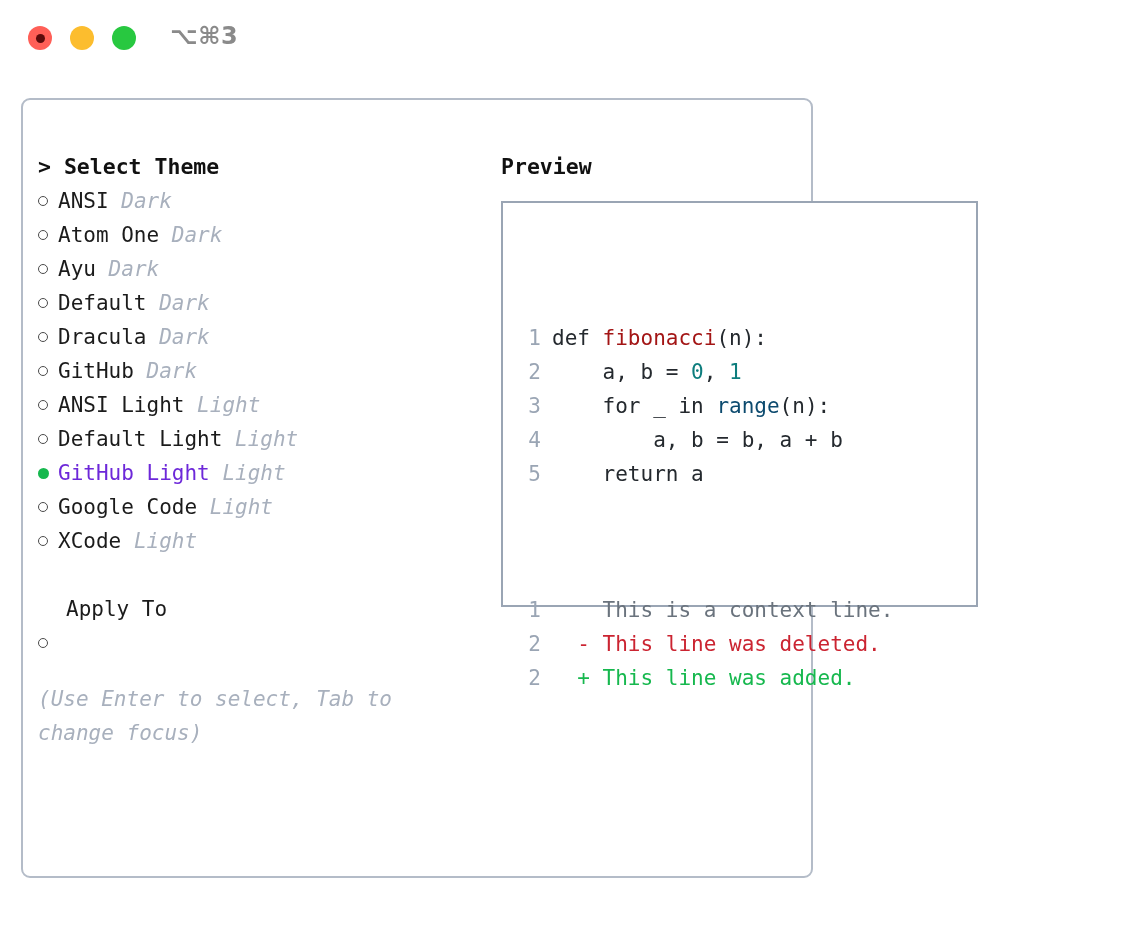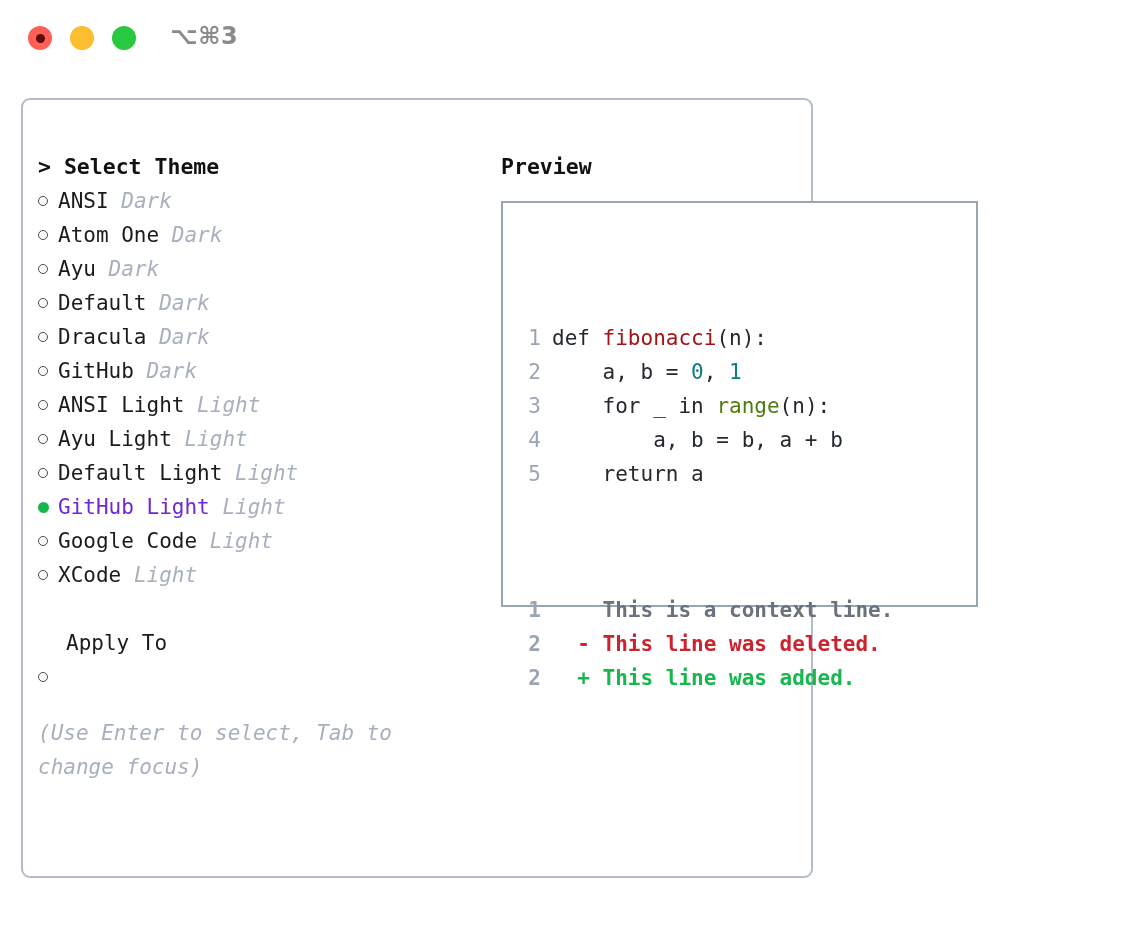--- a/index.html
+++ b/index.html
@@ -188,25 +188,25 @@
   .code .ln {
     display: inline-block;
     width: 22px;
     text-align: right;
     color: #9aa5b4;
     margin-right: 11px;
   }
   .tok-plain  { color: #24292e; }
   .tok-fn     { color: #a31515; }
   .tok-num    { color: #0d7d7d; }
-  .tok-call   { color: #4d7c0f; }
+  .tok-call   { color: #0c4a6e; }
   .tok-ctx    { color: #6a737d; }
   .tok-del    { color: #cb2431; }
   .tok-add    { color: #16b84e; }
-  .diff-block { margin-top: 34px; font-weight: bold; }
+  .diff-block { margin-top: 34px; }
 </style>
 </head>
 <body>
 
 <div class="screen">
 
   <div class="titlebar">
     <div class="lights">
       <span class="light red"></span>
       <span class="light amber"></span>
@@ -223,21 +223,20 @@
         <div class="row heading"><span>&gt; </span><span>Select Theme</span></div>
 
         <div id="theme-rows">
             <div class="row"><span class="bullet"><span class="dot-hollow"></span></span><span class="name">ANSI</span><span> </span><span class="variant">Dark</span></div>
             <div class="row"><span class="bullet"><span class="dot-hollow"></span></span><span class="name">Atom One</span><span> </span><span class="variant">Dark</span></div>
             <div class="row"><span class="bullet"><span class="dot-hollow"></span></span><span class="name">Ayu</span><span> </span><span class="variant">Dark</span></div>
             <div class="row"><span class="bullet"><span class="dot-hollow"></span></span><span class="name">Default</span><span> </span><span class="variant">Dark</span></div>
             <div class="row"><span class="bullet"><span class="dot-hollow"></span></span><span class="name">Dracula</span><span> </span><span class="variant">Dark</span></div>
             <div class="row"><span class="bullet"><span class="dot-hollow"></span></span><span class="name">GitHub</span><span> </span><span class="variant">Dark</span></div>
             <div class="row"><span class="bullet"><span class="dot-hollow"></span></span><span class="name">ANSI Light</span><span> </span><span class="variant">Light</span></div>
-            <div class="row"><span class="bullet"><span class="dot-hollow"></span></span><span class="name">Ayu Light</span><span> </span><span class="variant">Light</span></div>
             <div class="row"><span class="bullet"><span class="dot-hollow"></span></span><span class="name">Default Light</span><span> </span><span class="variant">Light</span></div>
             <div class="row"><span class="bullet"><span class="dot-filled"></span></span><span class="name sel">GitHub Light</span><span> </span><span class="variant">Light</span></div>
             <div class="row"><span class="bullet"><span class="dot-hollow"></span></span><span class="name">Google Code</span><span> </span><span class="variant">Light</span></div>
             <div class="row"><span class="bullet"><span class="dot-hollow"></span></span><span class="name">XCode</span><span> </span><span class="variant">Light</span></div>
           </div>
 
         <div class="spacer-row"></div>
 
         <div class="row indent-label">Apply To</div>
 

